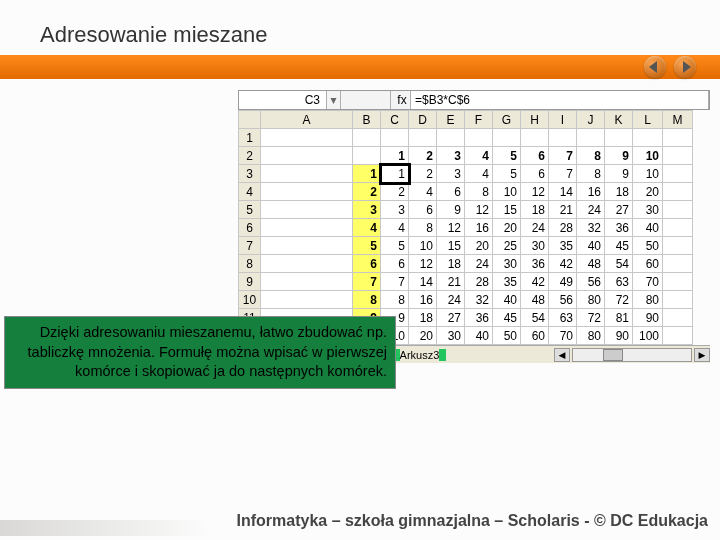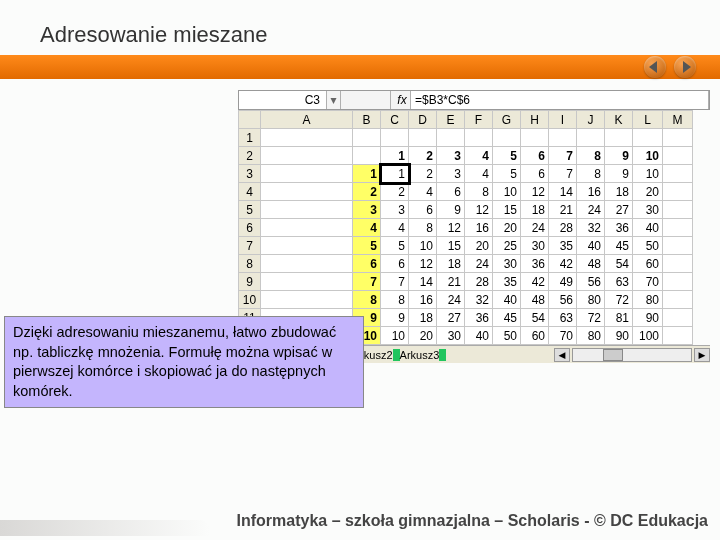--- a/index.html
+++ b/index.html
@@ -12,21 +12,21 @@
   .nav-btn::after { content: ''; position: absolute; top: 5px; width: 0; height: 0; border-top: 6px solid transparent; border-bottom: 6px solid transparent; }
   .nav-prev::after { left: 5px; border-right: 8px solid #555; }
   .nav-next::after { right: 5px; border-left: 8px solid #555; }
 
   .sheet-wrap { position: absolute; left: 238px; top: 90px; }
 
   .fbar { display: flex; align-items: center; font-size: 12px; border: 1px solid #999; background: #f4f4f4; height: 20px; }
   .fbar-cell { border-right: 1px solid #b0b0b0; padding: 0 6px; height: 100%; display: flex; align-items: center; }
   .name-box { width: 88px; justify-content: flex-end; background: #fff; }
   .dropdown-icon { width: 14px; justify-content: center; color: #666; }
-  .fx-lbl { font-style: italic; width: 20px; justify-content: center; padding-right: 3px; }
+  .fx-lbl { width: 20px; justify-content: center; padding-right: 3px; }
   .formula-input { flex: 1; background: #fff; padding: 0 4px; }
 
   table.sheet { border-collapse: collapse; font-size: 12px; }
   table.sheet th, table.sheet td { border: 1px solid #c7c7c7; text-align: right; padding: 0 3px; height: 18px; background: #fff; }
   table.sheet th { background: #ece9d8; font-weight: normal; text-align: center; }
   .col-wide { width: 92px; }
   .col-n { width: 28px; }
   .col-nn { width: 30px; }
   .rowh { width: 22px; text-align: center; }
   .hdr-yel td { background: #ffff66; font-weight: bold; }
@@ -36,21 +36,21 @@
   .tabs { display: flex; align-items: center; font-size: 11px; height: 18px; background: #ece9d8; border-top: 1px solid #aaa; width: 472px; }
   .tabs .navset { display: flex; border-right: 1px solid #999; }
   .tabs .tbtn { width: 16px; text-align: center; color: #444; }
   .tabs .tab { padding: 0 0; border-right: 7px solid #22c55e; }
   .tabs .tab.active { background: #fff; font-weight: bold; }
   .tabs .scroll { margin-left: auto; display: flex; align-items: center; gap: 2px; }
   .tabs .sc { width: 16px; height: 14px; background: #ddd; border: 1px solid #999; text-align: center; line-height: 12px; font-size: 9px; }
   .tabs .track { width: 120px; height: 14px; background: #eee; border: 1px solid #999; position: relative; }
   .tabs .thumb { position: absolute; left: 30px; width: 20px; top: 0; bottom: 0; background: #ccc; border: 1px solid #888; }
 
-  .callout { position: absolute; left: 4px; top: 316px; width: 360px; background: #c4b5fd; border: 1px solid #888; padding: 6px 8px; font-size: 14.5px; text-align: left; line-height: 1.35; }
+  .callout { position: absolute; left: 4px; top: 316px; width: 392px; background: #15803d; border: 1px solid #888; padding: 6px 8px; font-size: 14.5px; text-align: right; line-height: 1.35; }
 
   .footer { position: absolute; right: 12px; bottom: 10px; font-size: 16px; font-weight: bold; color: #444; }
   .footer-decor { position: absolute; left: 0; bottom: 4px; width: 210px; height: 16px; background: linear-gradient(to right, #d9d8d6, #fbfcfb); border-radius: 0 10px 0 0; }
 </style>
 </head>
 <body>
 
 <div class="slide-title">Adresowanie mieszane</div>
 
 <div class="orange-bar">

